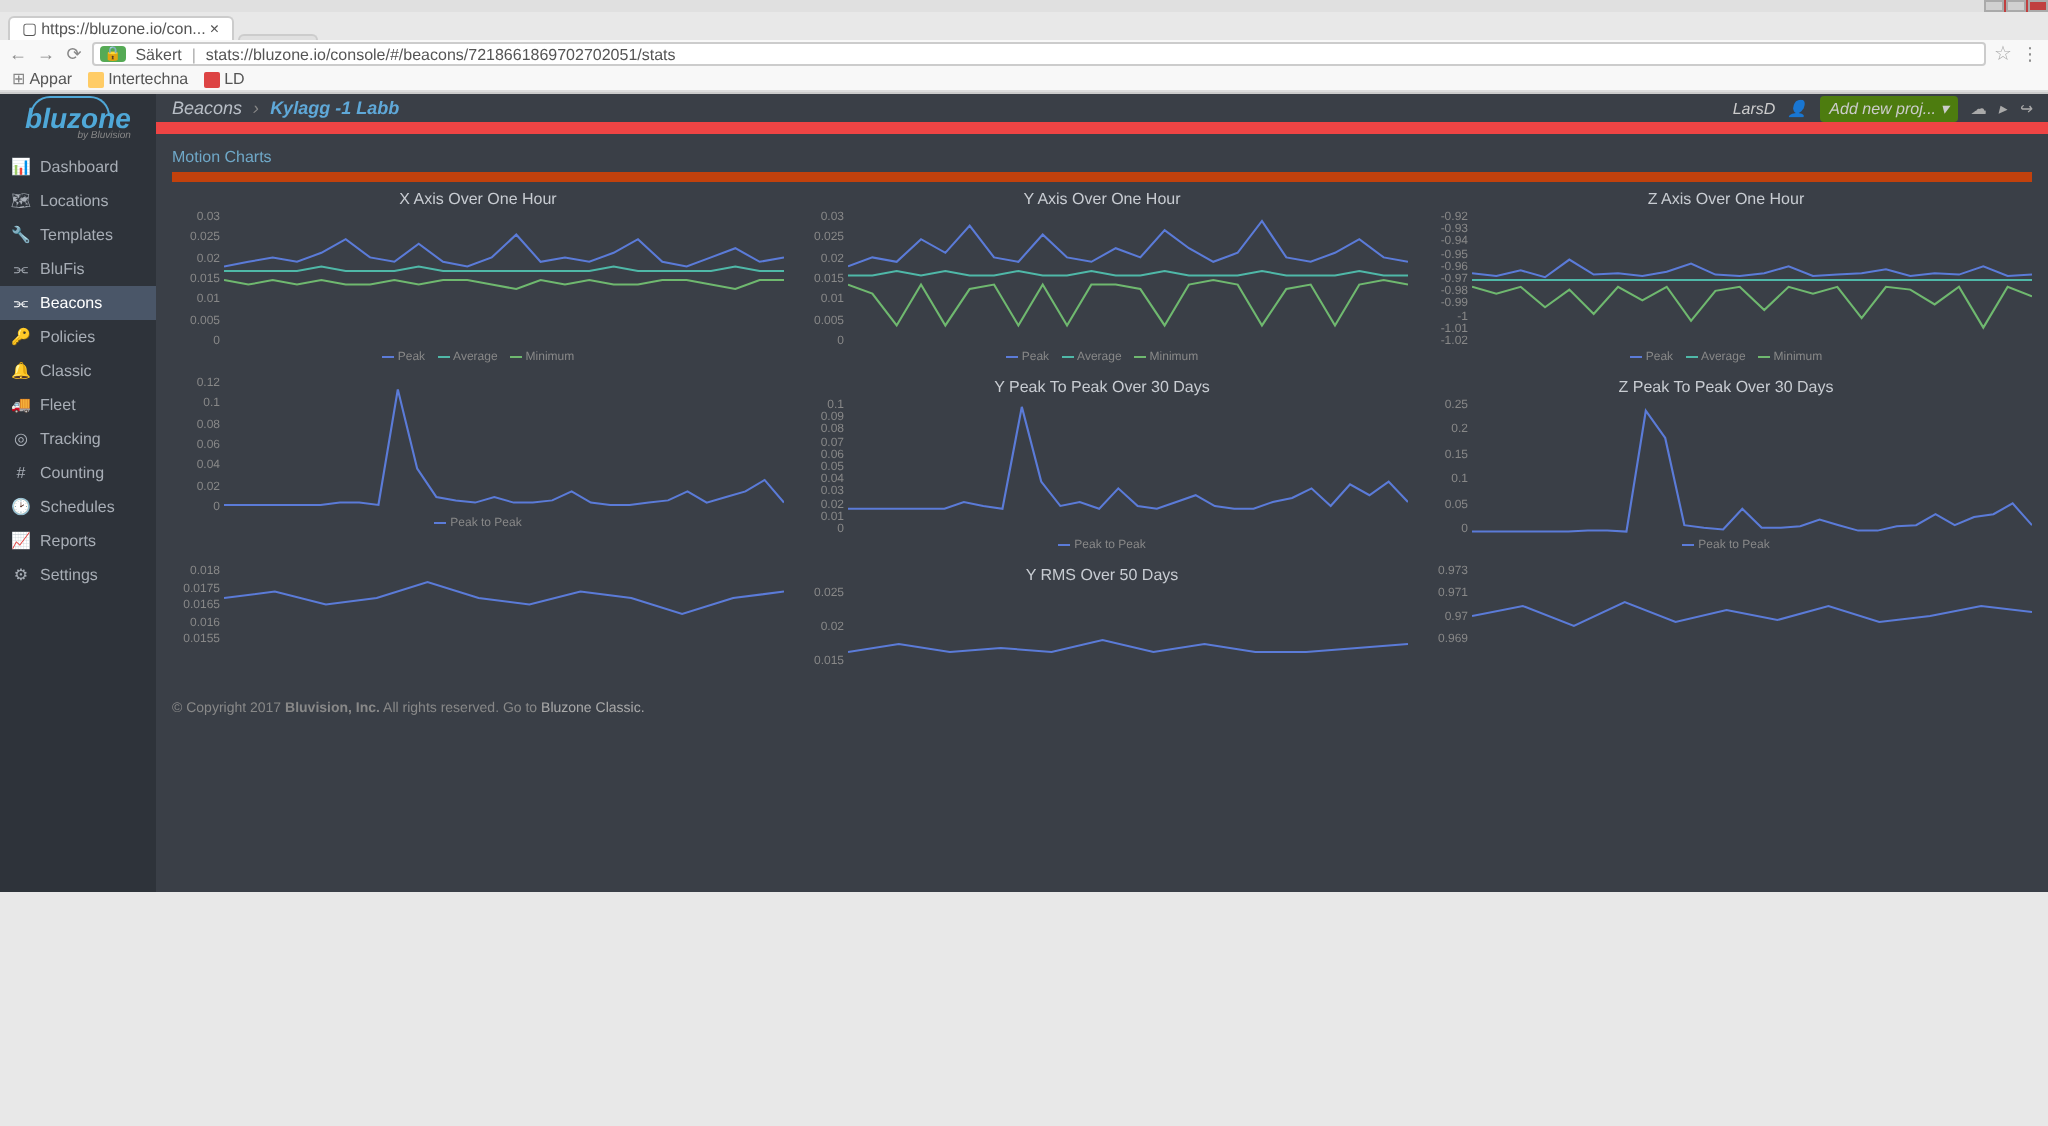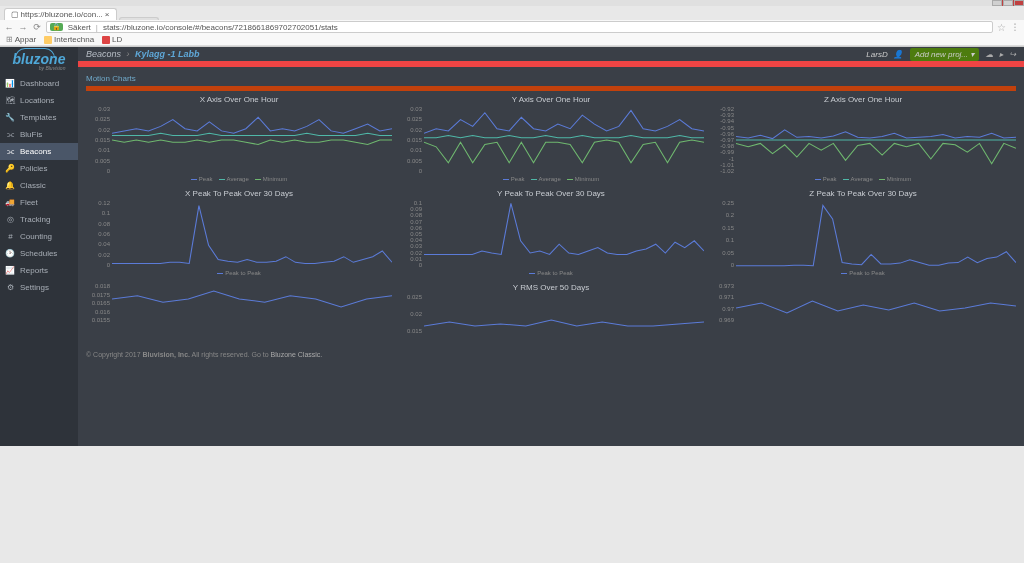--- a/index.html
+++ b/index.html
@@ -413,21 +413,20 @@
                   <path d="M0.0 34.0 L11.3 34.0 L22.6 34.0 L33.9 34.0 L45.2 34.0 L56.5 34.0 L67.8 34.0 L79.1 34.0 L90.4 34.0 L101.7 34.0 L113.0 34.0 L124.3 34.0 L135.7 34.0 L147.0 34.0 L158.3 34.0 L169.6 34.0 L180.9 34.0 L192.2 34.0 L203.5 34.0 L214.8 34.0 L226.1 34.0 L237.4 34.0 L248.7 34.0 L260.0 34.0 " fill="none" stroke="#4fb8a8" stroke-width="1"></path>
                   <path d="M0.0 37.4 L11.3 40.8 L22.6 37.4 L33.9 47.6 L45.2 38.8 L56.5 51.0 L67.8 37.4 L79.1 44.2 L90.4 37.4 L101.7 54.4 L113.0 39.4 L124.3 37.4 L135.7 49.0 L147.0 37.4 L158.3 40.8 L169.6 37.4 L180.9 53.0 L192.2 37.4 L203.5 38.8 L214.8 46.2 L226.1 37.4 L237.4 57.8 L248.7 37.4 L260.0 42.2 " fill="none" stroke="#6fb86f" stroke-width="1"></path>
                 </svg></div>
             </div>
             <div class="legend"><span class="li"><span class="swatch sw-blue"></span>Peak</span><span class="li"><span class="swatch sw-teal"></span>Average</span><span class="li"><span class="swatch sw-green"></span>Minimum</span></div>
           </div>
         </div>
 
       <div class="chart-row" id="row-p2p">
           <div class="chart ">
-            <div class="chart-title">X Peak To Peak Over 30 Days</div>
             <div class="chart-body">
               <div class="y-axis">
                 <span>0.12</span>
                 <span>0.1</span>
                 <span>0.08</span>
                 <span>0.06</span>
                 <span>0.04</span>
                 <span>0.02</span>
                 <span>0</span>
               </div>

